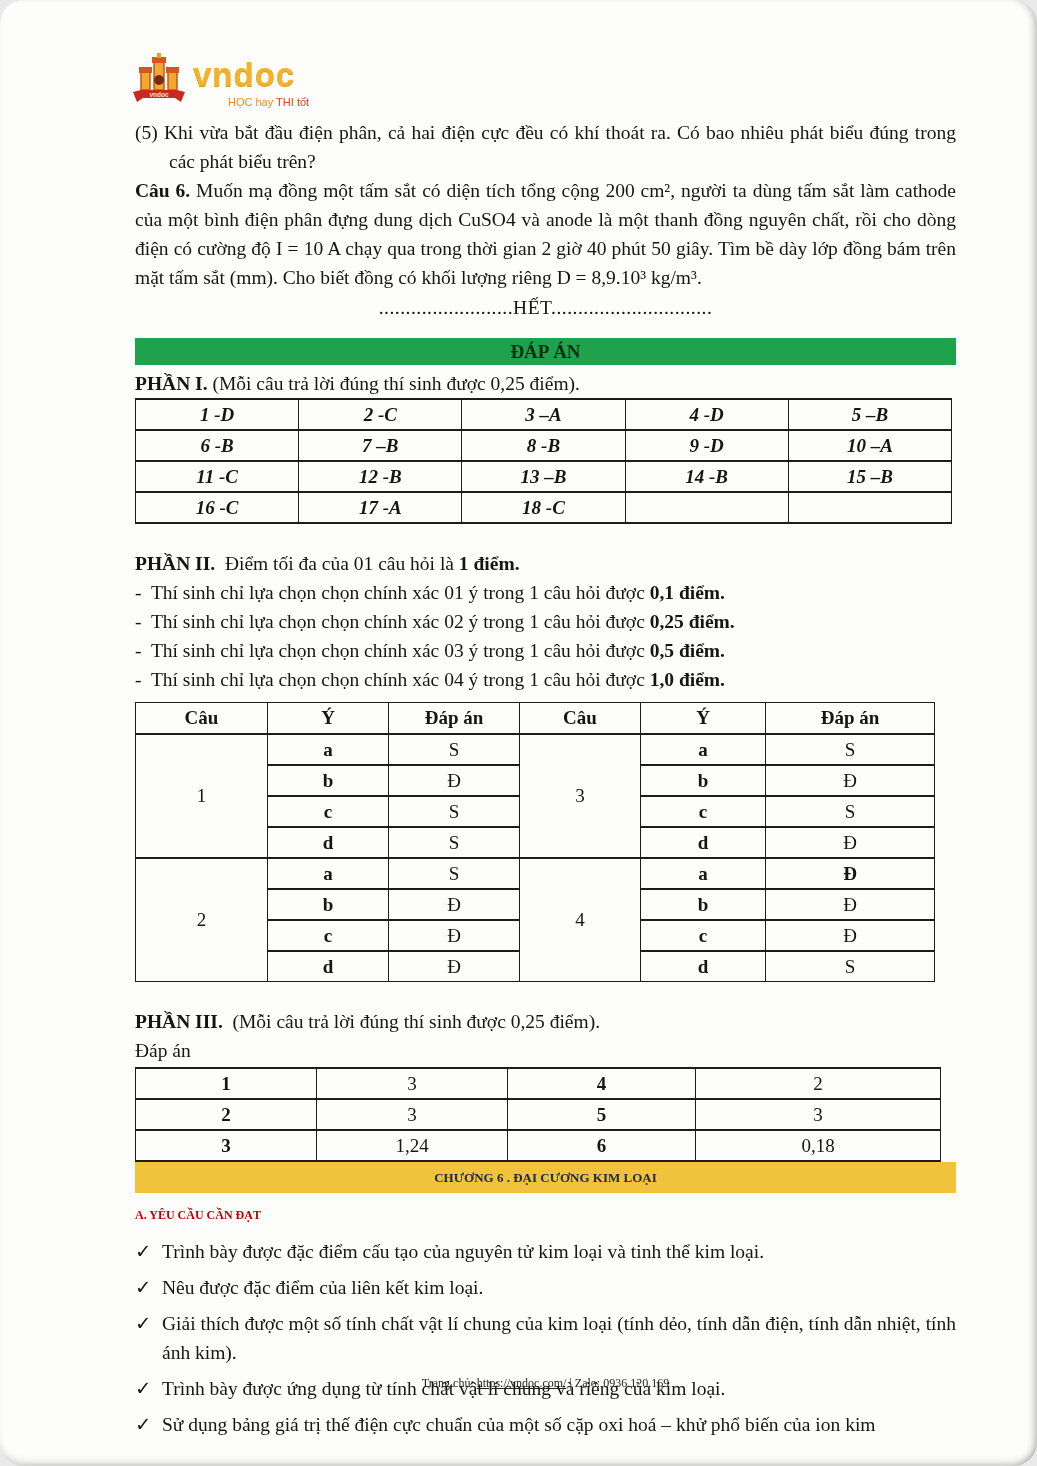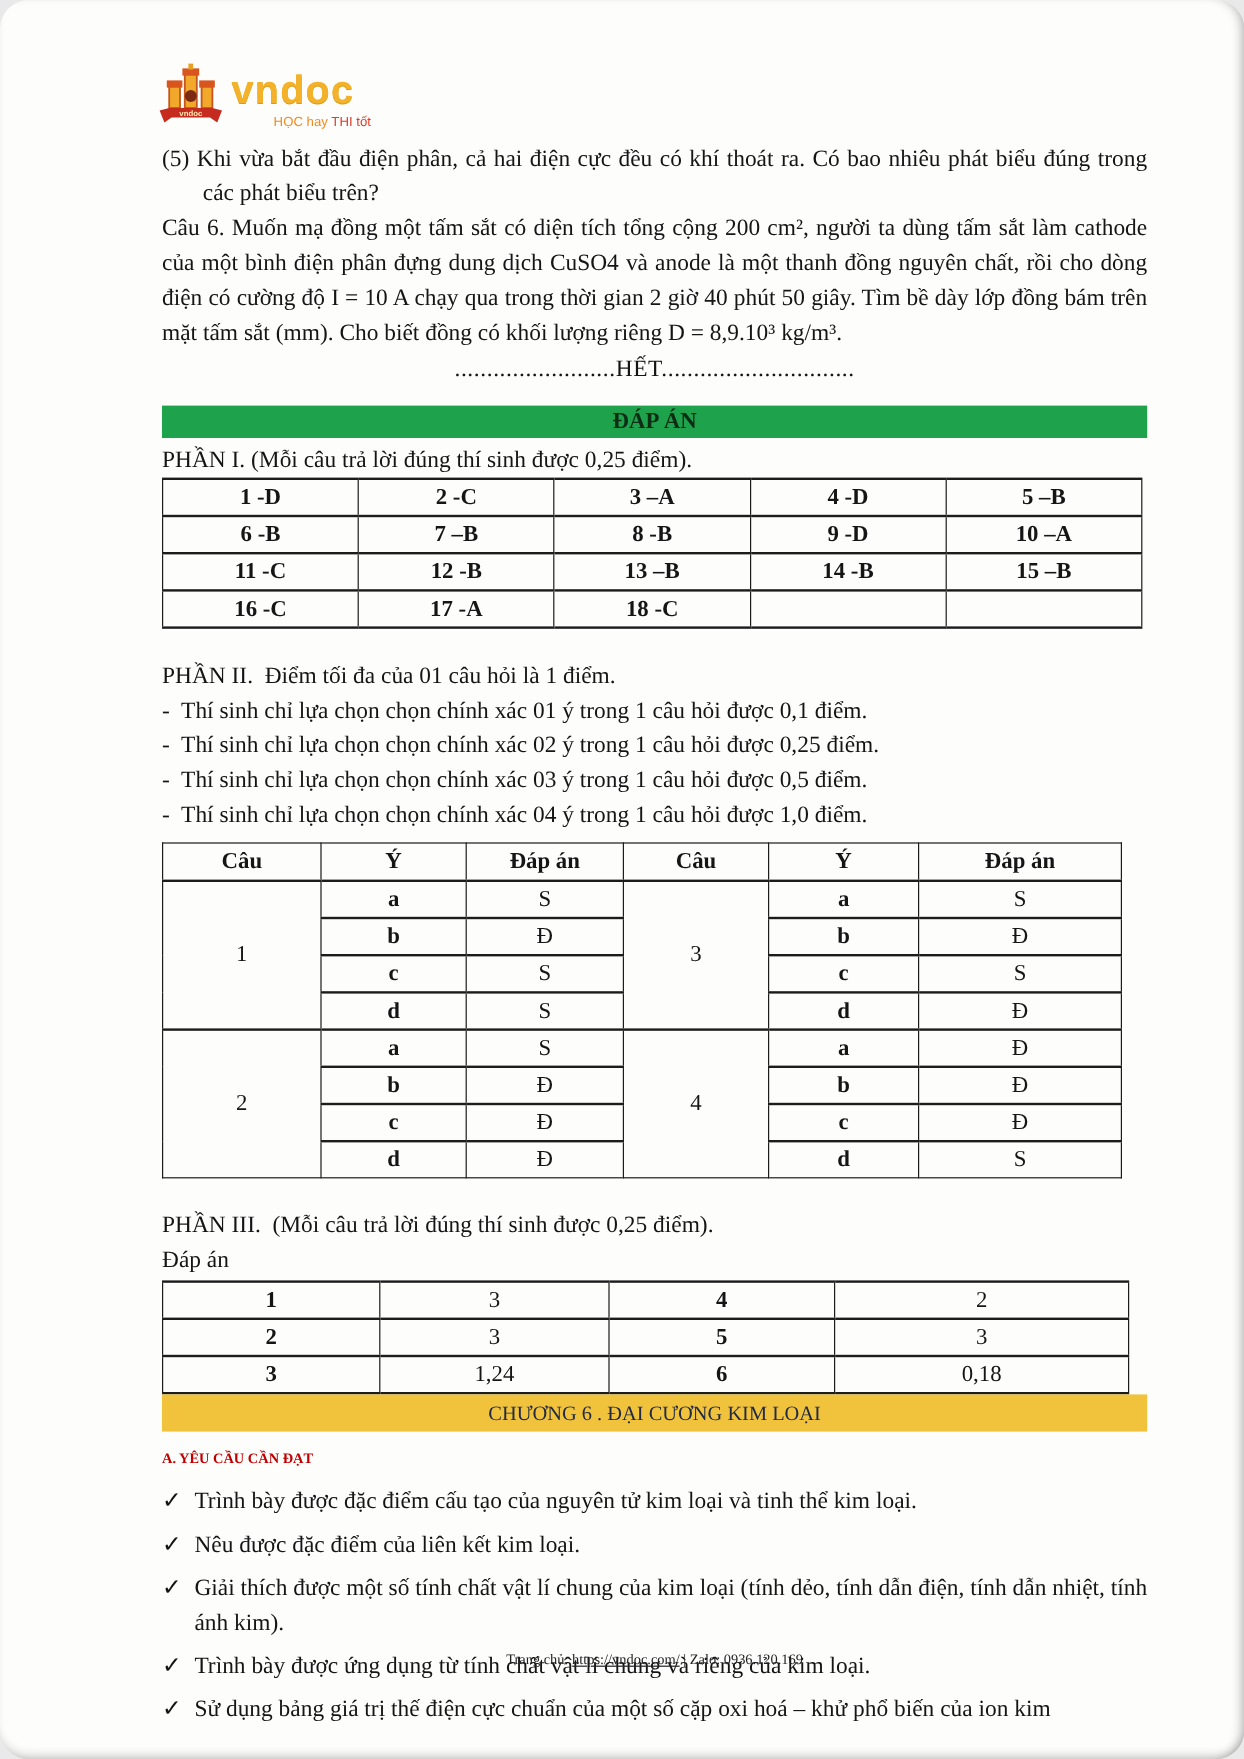--- a/index.html
+++ b/index.html
@@ -26,46 +26,46 @@
   .logo-tagline{font-family:"Liberation Sans", sans-serif;font-weight:normal;font-size:11px;margin-top:6px;margin-left:35px;}
   .tag-left{color:var(--tagline-orange,#F08A1D);}
   .tag-right{color:var(--tagline-red,#E23A26);}
 
   .content{position:absolute;left:135px;top:118px;width:821px;font-size:19.5px;line-height:29px;}
 
   p{margin:0;}
   .hang{padding-left:34px;text-indent:-34px;text-align:justify;}
   .just{text-align:justify;}
   .center{text-align:center;}
-  b,.bold{font-weight:normal;}
+  b,.bold{font-weight:bold;}
   .het{font-weight:normal;letter-spacing:.5px;margin-top:1px;}
 
   .banner{
     margin-top:16px;
     background:var(--banner-green,#1FA24C);
     text-align:center;font-weight:bold;font-size:19px;line-height:27px;height:27px;
     color:#0d2e14;
   }
   .banner-yellow{
     background:var(--banner-yellow,#F1C33C);
-    text-align:center;font-weight:normal;font-size:17px;line-height:31px;height:31px;
+    text-align:center;font-weight:bold;font-size:13px;line-height:31px;height:31px;
     color:#202a44;
   }
   .red-heading{
     margin-top:8px;
     color:var(--heading-red,#C00000);
     font-weight:bold;font-size:12px;
   }
 
   table{border-collapse:collapse;table-layout:fixed;}
   td,th{border:1px solid #1c1c1c;text-align:center;vertical-align:middle;
         font-size:19px;padding:0;overflow:hidden;}
   tr{height:29px;}
   .t1{width:817px;margin-top:0;}
-  .t1 td{border-top-width:2px;border-bottom-width:2px;font-weight:bold;}
+  .t1 td{border-top-width:2px;border-bottom-width:2px;font-weight:bold;font-style:italic;}
   .t2{width:799px;margin-top:8px;}
   .t2 tr{height:31px;}
   .t2 th{border-bottom-width:2px;}
   .t2 td{border-top-width:2px;}
   .t2 .ycol{font-weight:bold;}
   .t3{width:805px;margin-top:2px;}
   .t3 td{border-top-width:2px;border-bottom-width:2px;}
   .t3 .qcol{font-weight:bold;}
 
   .section-gap{margin-top:25px;}

